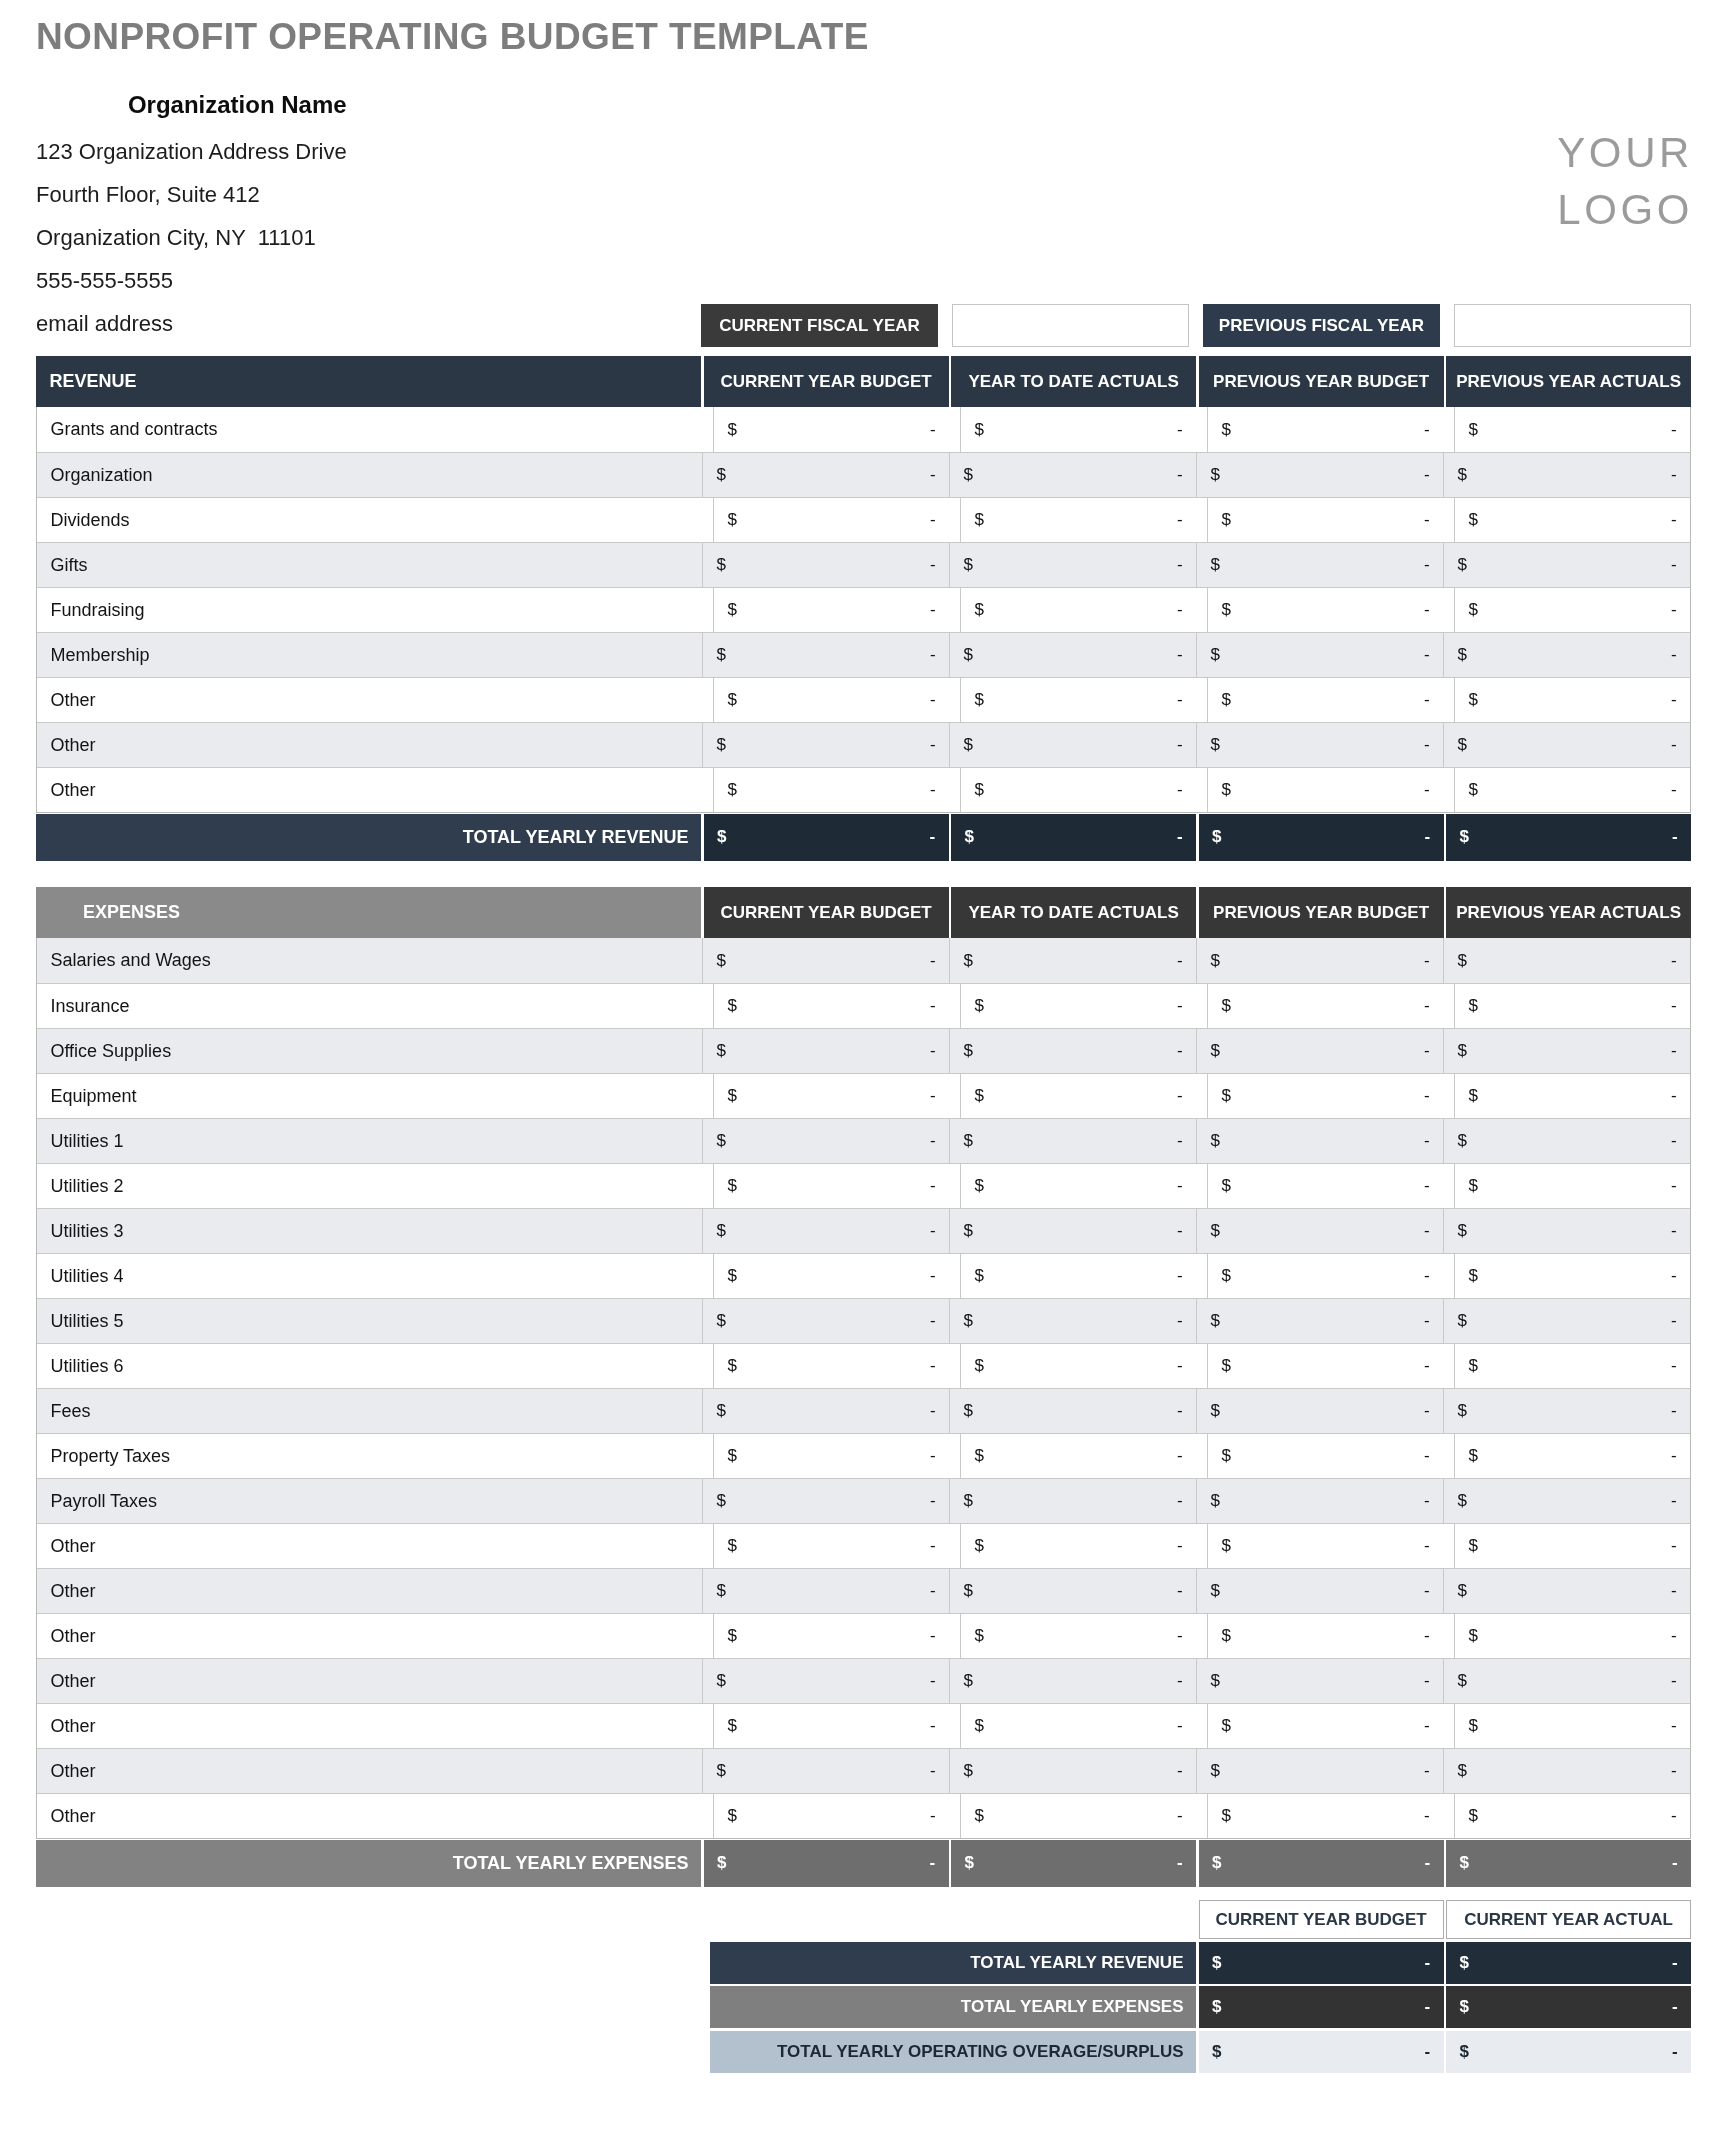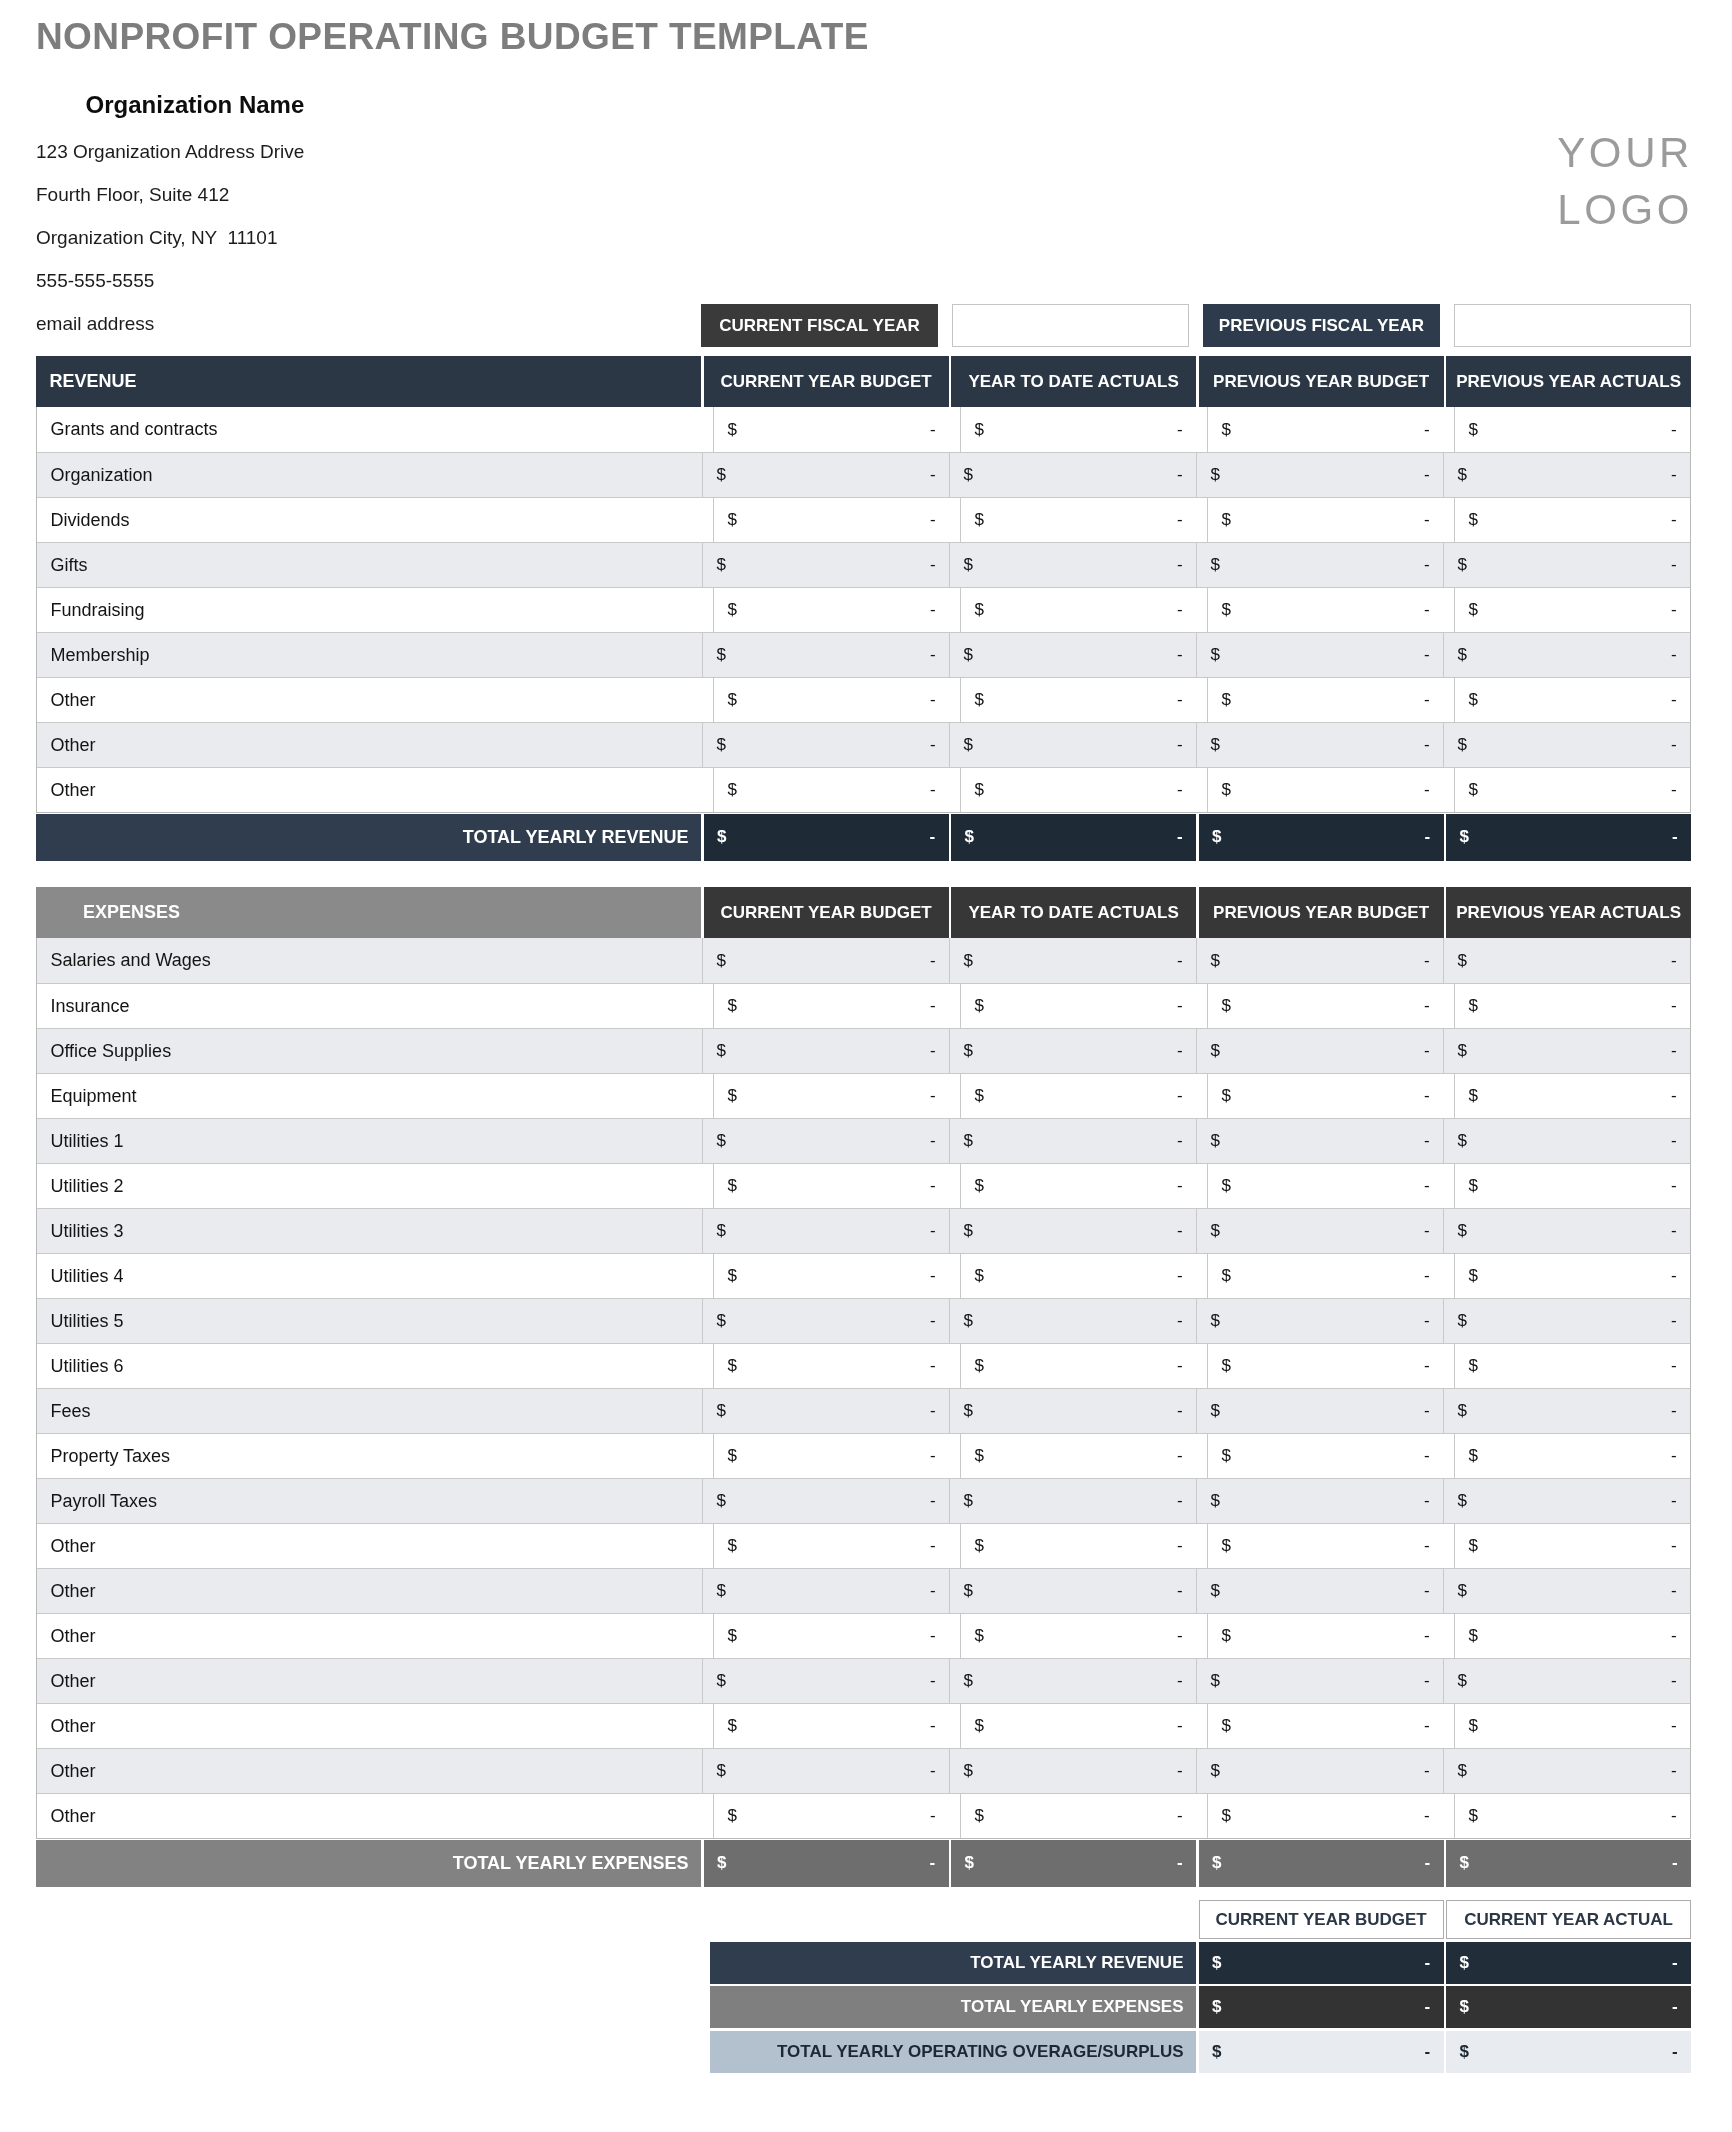--- a/index.html
+++ b/index.html
@@ -11,21 +11,21 @@
   }
   .page { position: relative; width: 1732px; height: 2132px; overflow: hidden; }
 
   
   .page-title {
     position: absolute; left: 36px; top: 16px;
     font-size: 37px; font-weight: 700; color: #7d7d7d; letter-spacing: 0.4px;
   }
   .org { position: absolute; left: 36px; top: 91px; }
   .org-name { font-size: 24px; font-weight: 700; color: #0d0d0d; margin-bottom: 10.7px; text-align: right; }
-  .org-line { font-size: 19px; color: #1c1c1c; line-height: 43px; white-space: pre-wrap; }
+  .org-line { font-size: 22px; color: #1c1c1c; line-height: 43px; white-space: pre-wrap; }
   .logo {
     position: absolute; right: 39px; top: 124px;
     text-align: right; color: #9b9b9b;
     font-size: 42px; letter-spacing: 3.6px; line-height: 57px; font-weight: 400;
   }
 
   
   .fiscal {
     position: absolute; left: 701px; top: 304px; width: 990px; height: 43px;
     display: grid; grid-template-columns: repeat(4, 1fr); column-gap: 14px;

